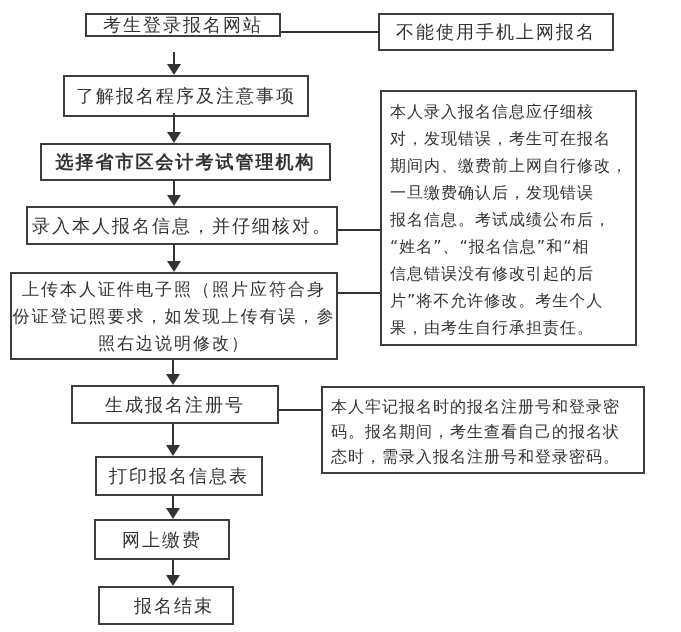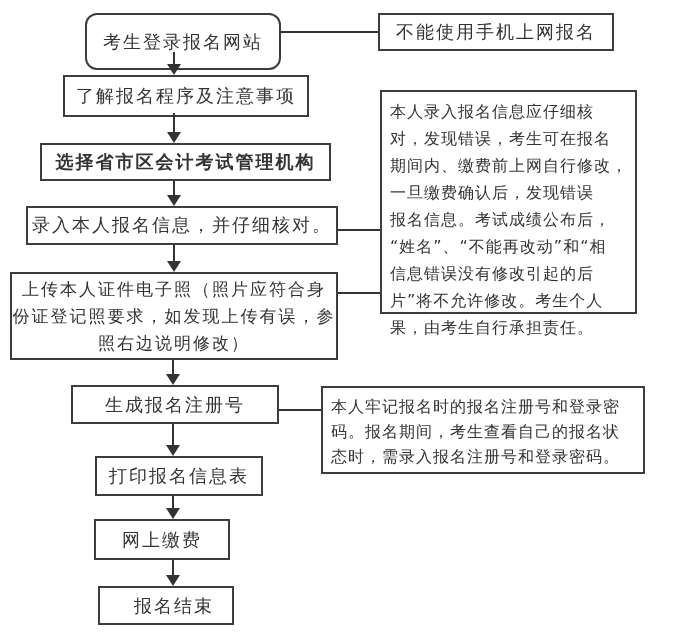--- a/index.html
+++ b/index.html
@@ -79,51 +79,51 @@
     position: absolute;
     height: 2px;
     background: #333333;
   }
 </style>
 </head>
 <body>
 
 <div class="canvas">
 
-  <div class="box" style="left:85px; top:13px; width:196px; height:57px;border-radius:12px;">考生登录报名网站</div>
+  <div class="box" style="left:85px; top:13px; width:196px; height:24px;">考生登录报名网站</div>
 
   <div class="box" style="left:63px; top:75px; width:246px; height:42px;">了解报名程序及注意事项</div>
 
   <div class="box" style="left:40px; top:143px; width:291px; height:38px;font-weight:bold;">选择省市区会计考试管理机构</div>
 
-  <div class="box" style="left:26px; top:206px; width:312px; height:39px;font-family:Liberation Serif, serif;">录入本人报名信息，并仔细核对。</div>
+  <div class="box" style="left:26px; top:206px; width:312px; height:39px;">录入本人报名信息，并仔细核对。</div>
 
   <div class="box multiline" style="left:10px; top:272px; width:328px; height:88px;">
     <div>上传本人证件电子照（照片应符合身</div>
     <div>份证登记照要求，如发现上传有误，参</div>
     <div>照右边说明修改）</div>
   </div>
 
   <div class="box" style="left:71px; top:385px; width:208px; height:39px;">生成报名注册号</div>
 
   <div class="box" style="left:95px; top:456px; width:168px; height:40px;">打印报名信息表</div>
 
   <div class="box" style="left:94px; top:519px; width:136px; height:41px;">网上缴费</div>
 
   <div class="box" style="left:98px; top:586px; width:136px; height:39px;padding-left:16px;">报名结束</div>
 
   <div class="box" style="left:378px; top:13px; width:236px; height:38px;">不能使用手机上网报名</div>
 
-  <div class="box note" style="left:380px; top:90px; width:257px; height:224px;">
+  <div class="box note" style="left:380px; top:90px; width:257px; height:256px;">
     <div class="note-line">本人录入报名信息应仔细核</div>
     <div class="note-line">对，发现错误，考生可在报名</div>
     <div class="note-line">期间内、缴费前上网自行修改，</div>
     <div class="note-line">一旦缴费确认后，发现错误</div>
     <div class="note-line">报名信息。考试成绩公布后，</div>
-    <div class="note-line">“姓名”、“不能再改动”和“相</div>
+    <div class="note-line">“姓名”、“报名信息”和“相</div>
     <div class="note-line">信息错误没有修改引起的后</div>
     <div class="note-line">片”将不允许修改。考生个人</div>
     <div class="note-line">果，由考生自行承担责任。</div>
   </div>
 
   <div class="box note note-small" style="left:321px; top:386px; width:324px; height:88px;">
     <div class="note-line">本人牢记报名时的报名注册号和登录密</div>
     <div class="note-line">码。报名期间，考生查看自己的报名状</div>
     <div class="note-line">态时，需录入报名注册号和登录密码。</div>
   </div>

